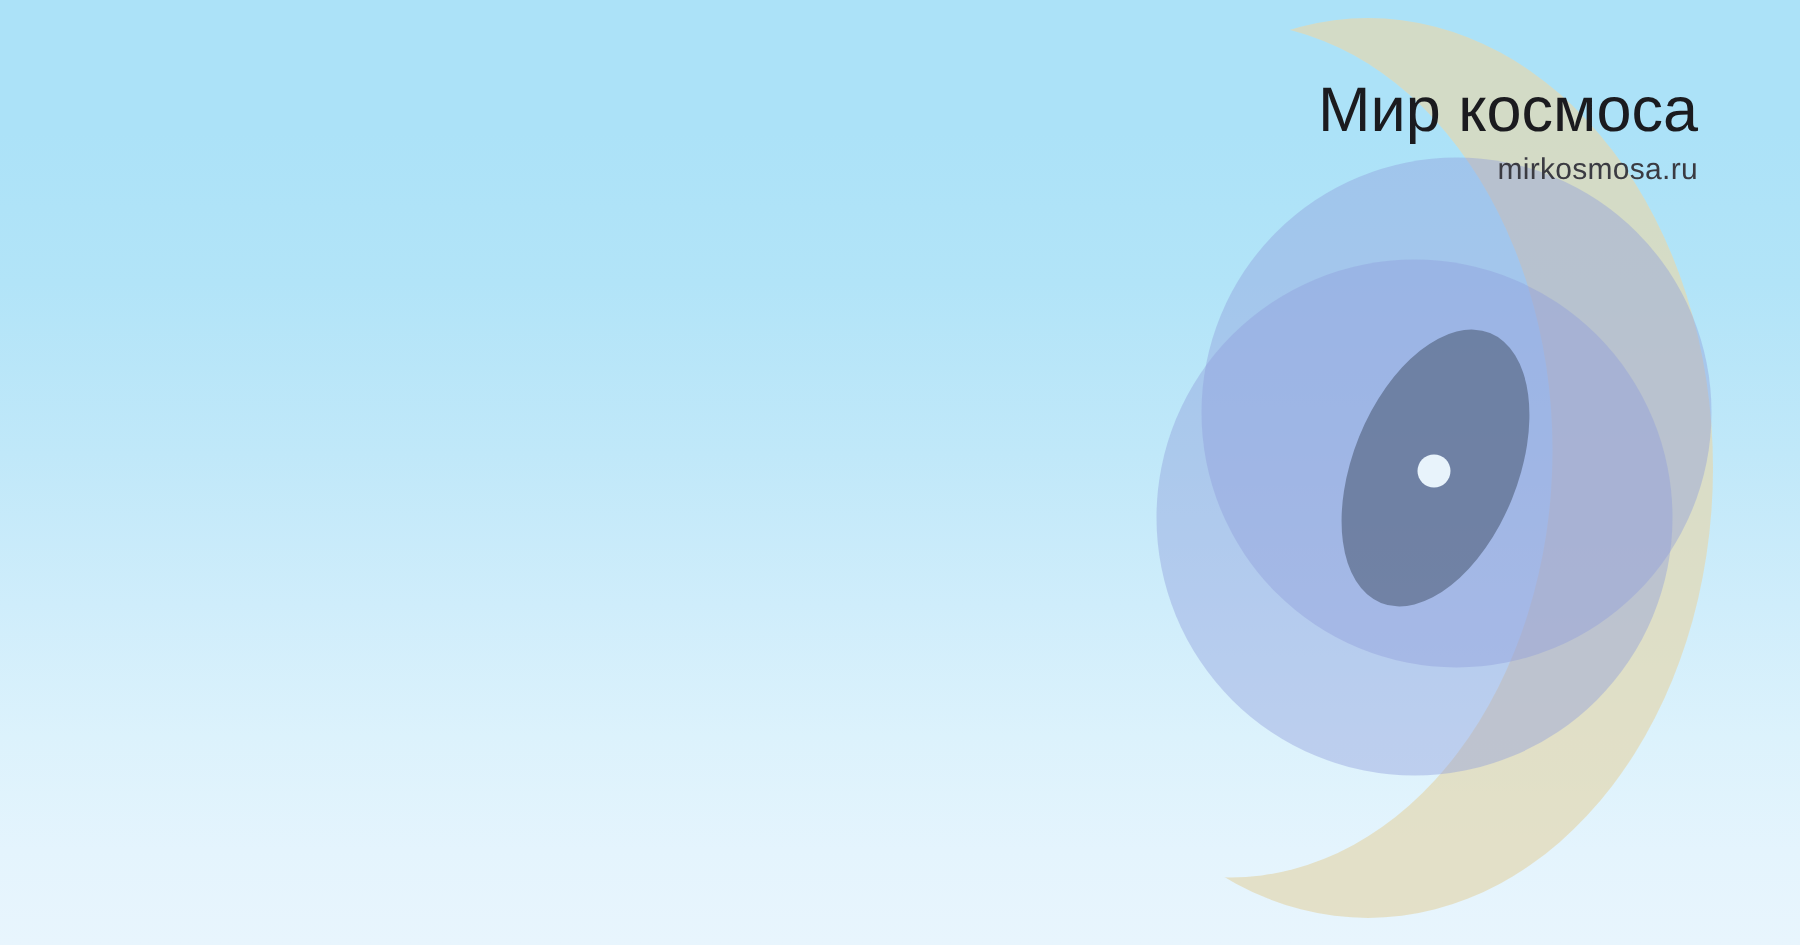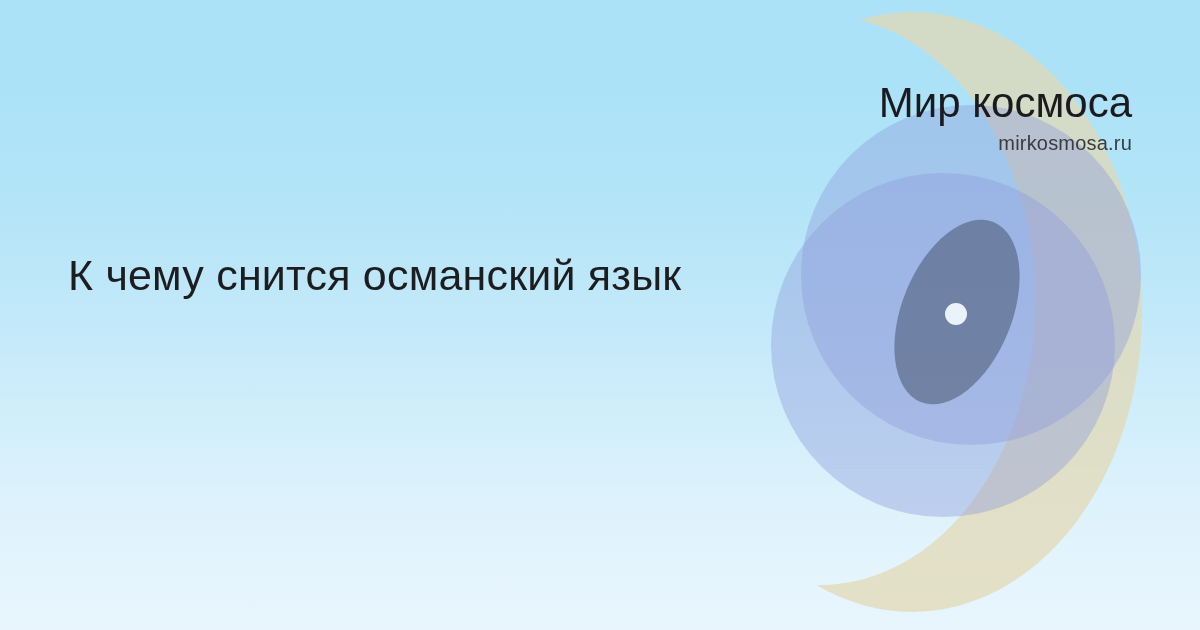--- a/index.html
+++ b/index.html
@@ -45,21 +45,20 @@
     height: 630px;
   }
 
   
   .logo {
     position: absolute;
     right: 68px;
     top: 52px;
     text-align: right;
     line-height: 1;
-    margin-top: 30px;
   }
   .logo-title {
     font-family: "Liberation Sans", sans-serif;
     font-size: 42px;
     font-weight: 400;
     color: #1b1b1f;
     letter-spacing: 0px;
     white-space: nowrap;
     display: block;
   }
@@ -119,15 +118,14 @@
 
       <circle cx="256" cy="314" r="11" fill="#e8f3fb"></circle>
     </svg>
   </div>
 
   <div class="logo">
     <span class="logo-title">Мир космоса</span>
     <span class="logo-domain">mirkosmosa.ru</span>
   </div>
 
-  <h1 class="headline">К чему снится османский язык</h1>
 
 </div>
 
 </body></html>

